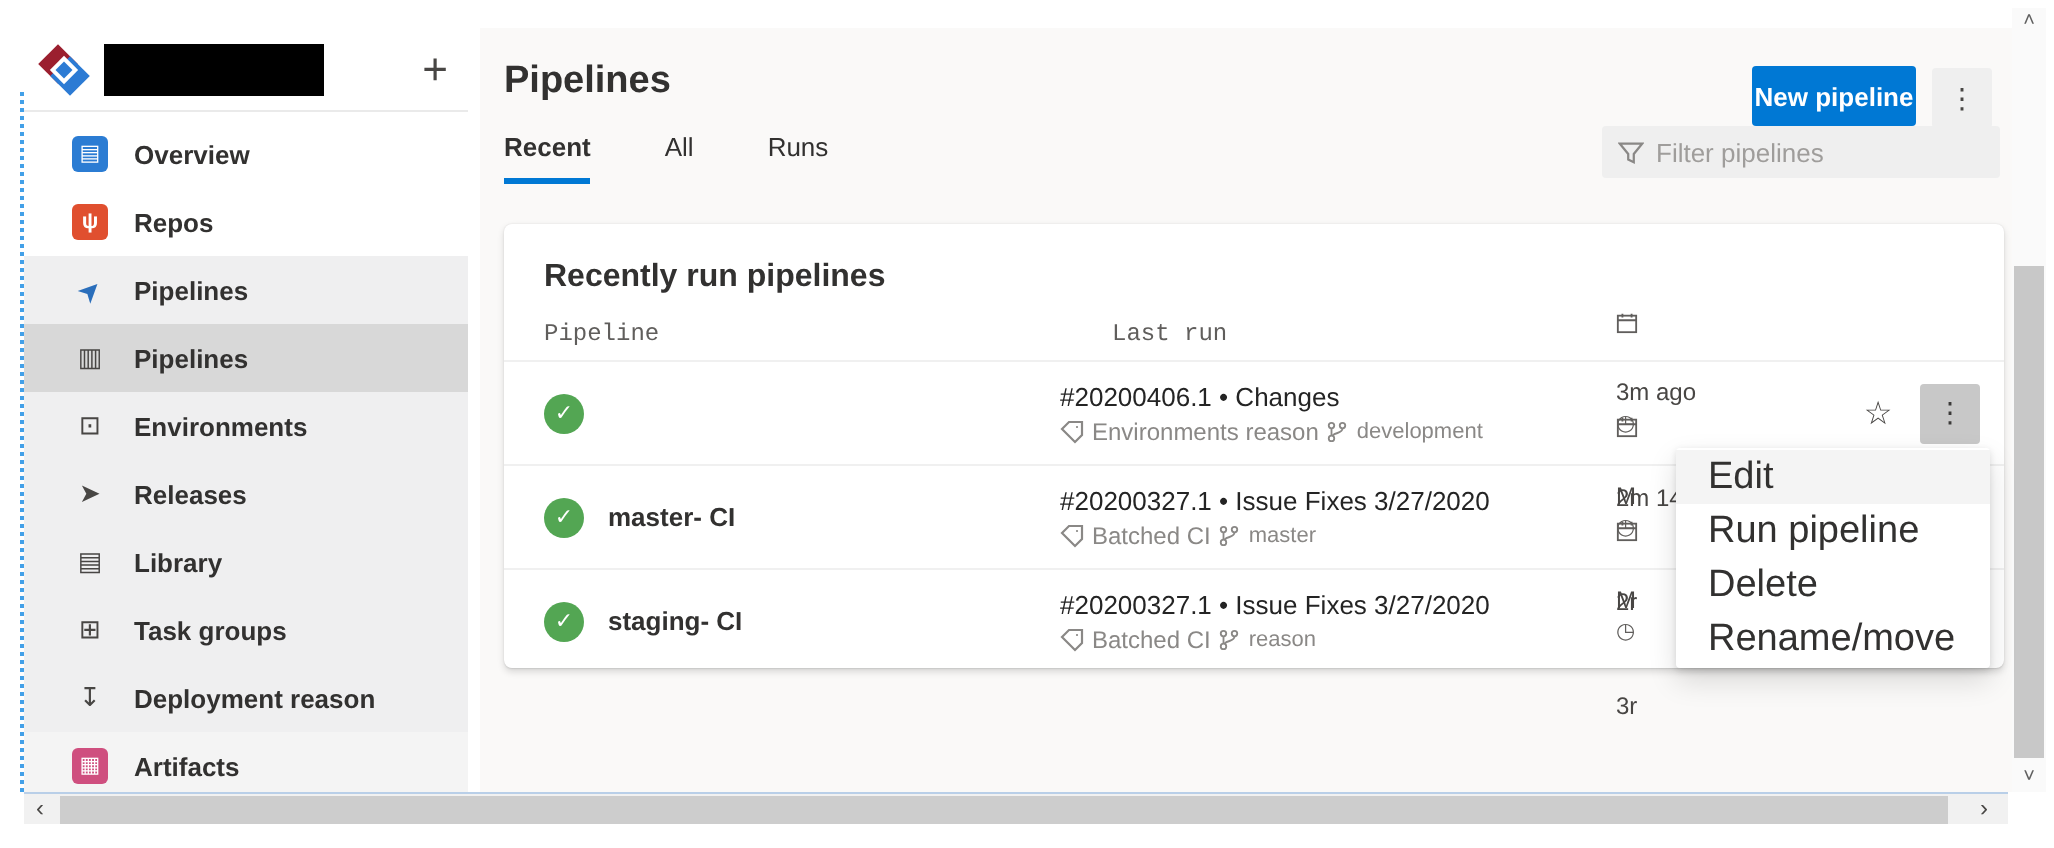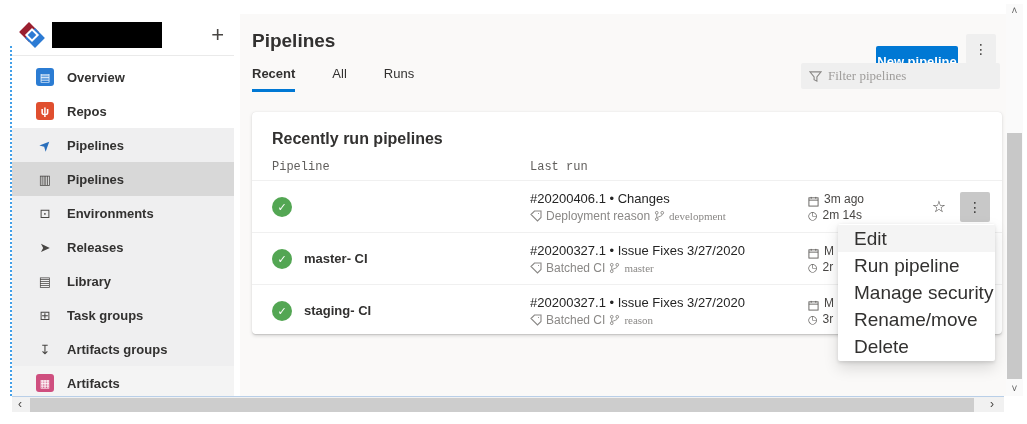--- a/index.html
+++ b/index.html
@@ -25,51 +25,51 @@
   .nav-item.selected { background:#d8d8d8; }
   .nav-item.shaded { background:#f4f4f4; }
   .tile { width:18px; height:18px; border-radius:3px; color:#fff; font-size:11px; line-height:18px;
           text-align:center; flex:0 0 auto; }
   .mglyph { width:18px; text-align:center; font-size:13px; font-weight:400; color:#484644; flex:0 0 auto; }
   .cglyph { width:18px; text-align:center; font-size:14px; flex:0 0 auto; transform:rotate(-45deg); }
 
   
   #content-bg { left:240px; top:14px; width:766px; height:382px; background:#faf9f8; }
   #page-title { left:252px; top:30px; font-size:19px; font-weight:700; }
-  #btn-new { left:876px; top:46px; width:82px; height:30px; border:none; border-radius:2px;
+  #btn-new { left:876px; top:33px; width:82px; height:30px; border:none; border-radius:2px;
              color:#fff; font-size:13px; font-weight:600; cursor:pointer; font-family:inherit; }
   #btn-header-more { left:966px; top:34px; width:30px; height:30px; background:#efefef; border-radius:2px;
              display:flex; align-items:center; justify-content:center; font-size:14px; color:#484644; cursor:pointer; }
   #tabs { left:252px; top:66px; display:flex; gap:37px; font-size:13px; }
   .tab { padding-bottom:8px; cursor:pointer; color:#323130; }
   .tab.active { font-weight:700; border-bottom:3px solid; }
   #filter-box { left:801px; top:63px; width:199px; height:26px; background:#efefef; border-radius:2px;
                 display:flex; align-items:center; padding:0 8px; gap:6px; }
   #filter-box input { border:none; background:transparent; outline:none; font-size:13px; width:150px;
-                      font-family:Liberation Serif, serif; color:#a16207; }
+                      font-family:Liberation Sans, sans-serif; color:#a16207; }
   #filter-box input::placeholder { color:#9f9d9b; }
 
   
   #card { left:252px; top:112px; width:750px; height:222px; background:#fff; border-radius:4px;
           box-shadow:0 1.6px 3.6px rgba(0,0,0,.132), 0 .3px .9px rgba(0,0,0,.108); }
   .card-title { padding:18px 20px 0; font-size:16px; font-weight:600; }
   .thead { display:flex; padding:12px 20px 6px; font-size:12px; color:#605e5c;font-family:Liberation Mono, monospace; }
   .th-pipeline { width:258px; }
-  .th-lastrun { width:278px; }
+  .th-lastrun { width:278px;margin-left:26px; }
   .prow { display:flex; align-items:center; height:52px; padding:0 12px 0 20px; border-top:1px solid #f0f0f0; cursor:pointer; }
   .col-name { width:258px; display:flex; align-items:center; gap:12px; font-size:13px; font-weight:600; }
   .check { width:20px; height:20px; border-radius:50%; color:#fff; font-size:11px; line-height:20px;
            text-align:center; flex:0 0 auto; }
   .redacted-name { display:inline-block; width:70px; height:22px; background:#000; vertical-align:middle; margin-right:4px; }
   .col-run { width:278px; }
   .run-title { font-size:13px; color:#242424; }
   .run-meta { font-size:12px; color:#8a8886; margin-top:3px; display:flex; align-items:center; gap:4px; }
-  .branch-name { font-family:Liberation Serif, serif; font-size:11px; }
+  .branch-name { font-family:Liberation Sans, sans-serif; font-size:11px; }
   .col-times { width:118px; font-size:12px; color:#484644; }
-  .trow { display:flex; align-items:flex-end; gap:5px; line-height:16px; }
+  .trow { display:flex; align-items:flex-start; gap:21px; line-height:16px;flex-direction:column; }
   .clock-glyph { font-size:11px; color:#605e5c; }
   .star { width:26px; text-align:center; font-size:16px; color:#484644; cursor:pointer; }
   .row-kebab { width:30px; height:30px; margin-left:8px; display:flex; align-items:center; justify-content:center;
                font-size:14px; color:#3b3a39; cursor:pointer; border-radius:2px; }
   .row-kebab.active { background:#c8c8c8; }
 
   
   #context-menu { left:838px; top:224px; width:157px; background:#fff; border-radius:2px; z-index:20;
                   box-shadow:0 6.4px 14.4px rgba(0,0,0,.132), 0 1.2px 3.6px rgba(0,0,0,.108); padding:1px 0; }
   .menu-item { height:27px; line-height:27px; padding-left:16px; font-size:19px; color:#323130; cursor:pointer; }
@@ -130,21 +130,21 @@
       <div class="nav-item">
         <span class="mglyph">▤</span>
         <span>Library</span>
       </div>
       <div class="nav-item">
         <span class="mglyph">⊞</span>
         <span>Task groups</span>
       </div>
       <div class="nav-item">
         <span class="mglyph">↧</span>
-        <span>Artifacts groups</span>
+        <span>Deployment reason</span>
       </div>
     </div>
     <div class="nav-item shaded">
       <span class="tile" style="background-color: rgb(207, 79, 127);">▦</span>
       <span>Artifacts</span>
     </div>
   </div>
 </div>
 
 <div id="content-bg" class="abs"></div>
@@ -177,21 +177,21 @@
   <div class="prow">
     <div class="col-name">
       <span class="check" style="background-color: rgb(83, 166, 83);">✓</span>
     </div>
     <div class="col-run">
       <div class="run-title">#20200406.1 • Changes</div>
       <div class="run-meta">
         <svg width="12" height="12" viewBox="0 0 12 12">
             <path d="M1 4.5 L4.5 1 H11 V7.5 L7.5 11 Z M8.5 3.5 l.01 0" fill="none" stroke="#8a8886" stroke-width="1.1" stroke-linecap="round"></path>
           </svg>
-        <span>Deployment reason</span>
+        <span>Environments reason</span>
         <svg width="11" height="12" viewBox="0 0 12 12">
             <circle cx="3" cy="2.5" r="1.5" fill="none" stroke="#8a8886"></circle>
             <circle cx="9" cy="2.5" r="1.5" fill="none" stroke="#8a8886"></circle>
             <circle cx="3" cy="9.5" r="1.5" fill="none" stroke="#8a8886"></circle>
             <path d="M3 4 V8 M9 4 C9 7 5 6 3.6 8" fill="none" stroke="#8a8886"></path>
           </svg>
         <span class="branch-name">development</span>
       </div>
     </div>
     <div class="col-times">
@@ -284,23 +284,22 @@
         </div>
     </div>
     <div class="star"></div>
     <div class="row-kebab"></div>
   </div>
 </div>
 
 <div id="context-menu" class="abs">
   <div class="menu-item hover">Edit</div>
   <div class="menu-item">Run pipeline</div>
-  <div class="menu-item">Manage security</div>
+  <div class="menu-item">Delete</div>
   <div class="menu-item">Rename/move</div>
-  <div class="menu-item">Delete</div>
 </div>
 
 <div id="vscroll" class="abs">
   <div class="arrow">˄</div>
   <div id="vthumb"></div>
   <div class="arrow bottom">˅</div>
 </div>
 <div id="hscroll" class="abs">
   <div class="arrow" style="left:0;">‹</div>
   <div id="hthumb"></div>

